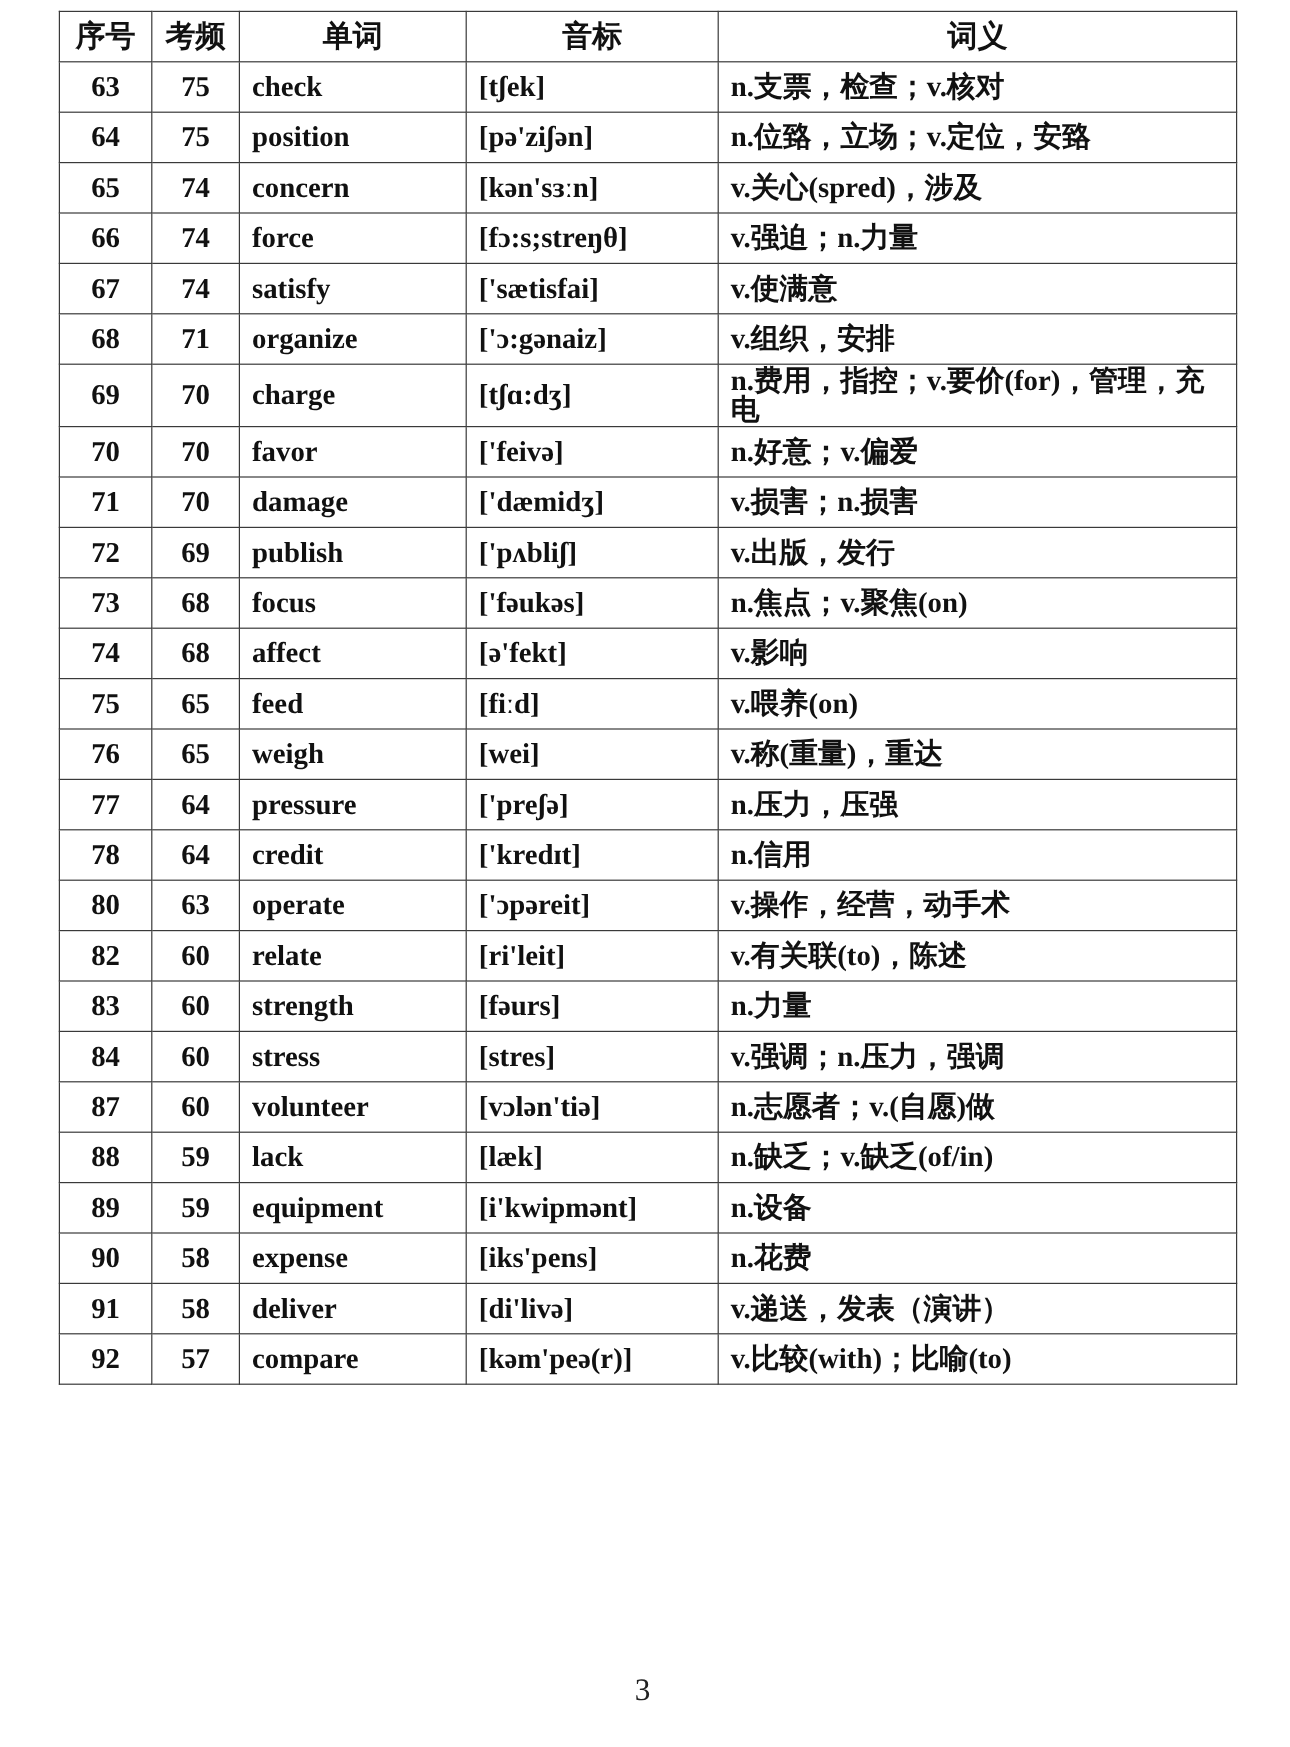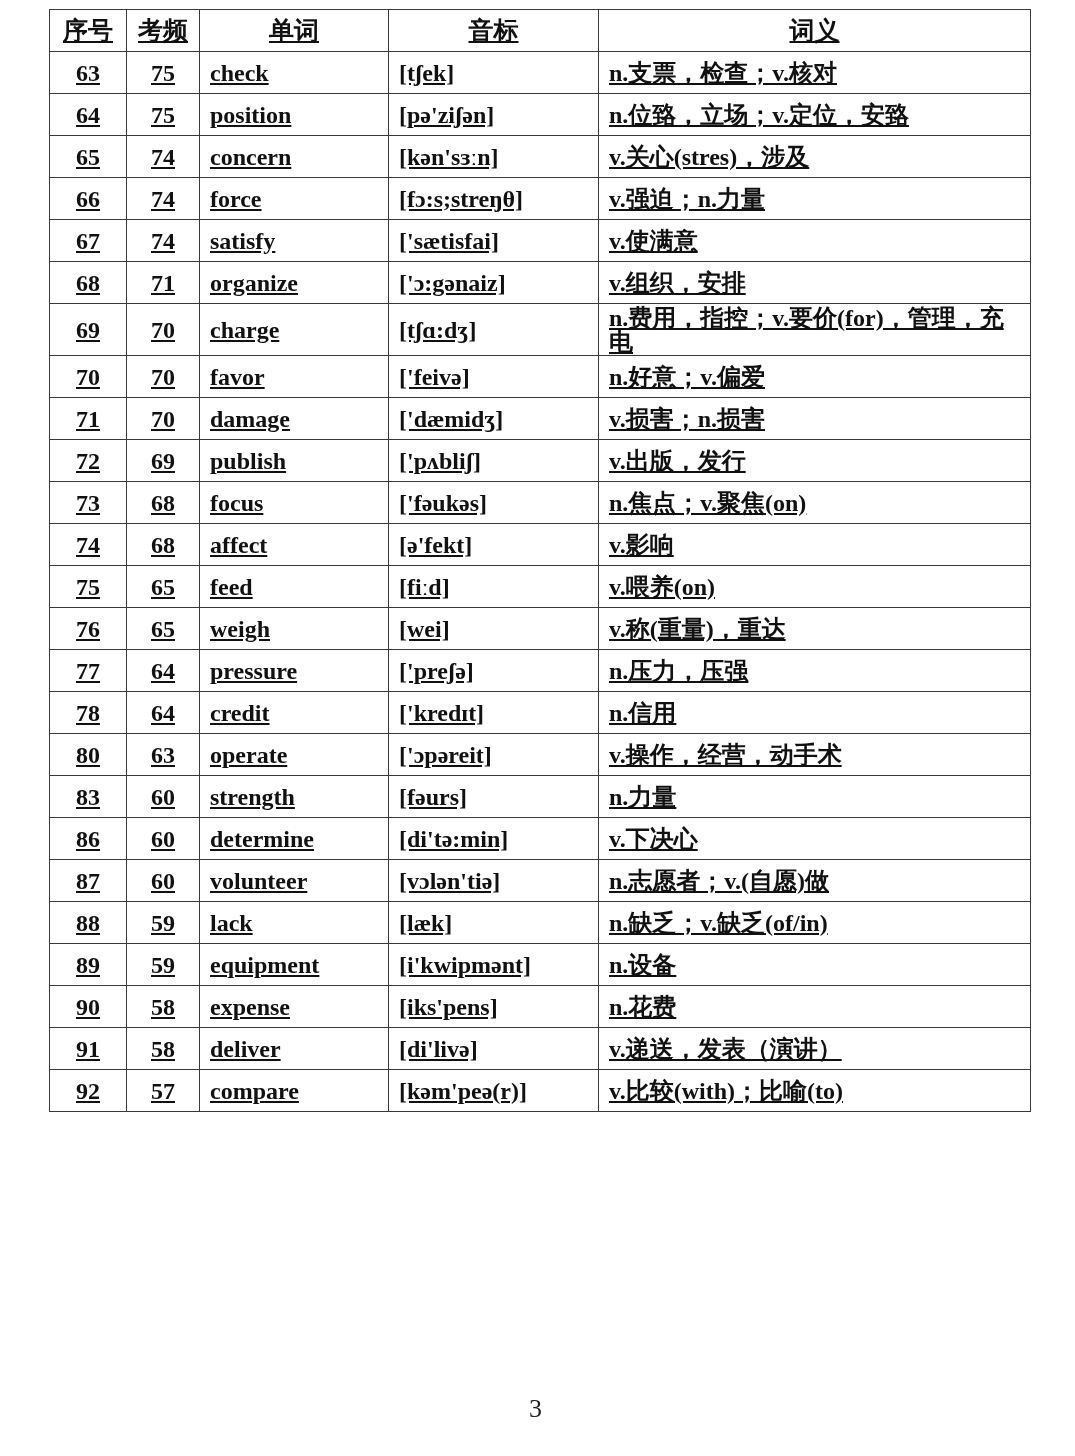--- a/index.html
+++ b/index.html
@@ -1,19 +1,19 @@
 <!DOCTYPE html>
 <html><head>
 <meta charset="utf-8">
 <style>
   html, body { margin: 0; padding: 0; background: #ffffff; }
   body { width: 1075px; height: 1456px; position: relative; overflow: hidden;
          font-family: "Liberation Serif", "DejaVu Serif", serif; color: #111; }
   .vocab-table { position: absolute; left: 49px; top: 9px; border-collapse: collapse;
-                 table-layout: fixed; width: 981px; text-decoration: underline; }
+                 table-layout: fixed; width: 981px; }
   .vocab-table th, .vocab-table td { border: 1.5px solid #3a3a3a; padding: 0; font-weight: bold;
                  font-size: 24px; line-height: 26px; overflow: hidden; }
   .vocab-table th { height: 41px; text-align: center; font-size: 25px; }
   .vocab-table td { height: 41px; }
   .vocab-table tr.tall td { height: 51px; }
   td.c-idx, td.c-freq { text-align: center; }
   td.c-word, td.c-ipa, td.c-def { text-align: left; padding-left: 10px; }
   td.c-def { padding-right: 8px; line-height: 24px; }
   .col-idx { width: 77px; } .col-freq { width: 73px; } .col-word { width: 189px; }
   .col-ipa { width: 210px; } .col-def { width: 432px; }
@@ -53,21 +53,21 @@
         <td class="c-freq">75</td>
         <td class="c-word">position</td>
         <td class="c-ipa">[pə'ziʃən]</td>
         <td class="c-def">n.位臵，立场；v.定位，安臵</td>
       </tr>
       <tr>
         <td class="c-idx">65</td>
         <td class="c-freq">74</td>
         <td class="c-word">concern</td>
         <td class="c-ipa">[kən'sɜːn]</td>
-        <td class="c-def">v.关心(stres)，涉及</td>
+        <td class="c-def">v.关心(spred)，涉及</td>
       </tr>
       <tr>
         <td class="c-idx">66</td>
         <td class="c-freq">74</td>
         <td class="c-word">force</td>
         <td class="c-ipa">[fɔ:s;streŋθ]</td>
         <td class="c-def">v.强迫；n.力量</td>
       </tr>
       <tr>
         <td class="c-idx">67</td>
@@ -154,32 +154,39 @@
         <td class="c-def">n.信用</td>
       </tr>
       <tr>
         <td class="c-idx">80</td>
         <td class="c-freq">63</td>
         <td class="c-word">operate</td>
         <td class="c-ipa">['ɔpəreit]</td>
         <td class="c-def">v.操作，经营，动手术</td>
       </tr>
       <tr>
+        <td class="c-idx">82</td>
+        <td class="c-freq">60</td>
+        <td class="c-word">relate</td>
+        <td class="c-ipa">[ri'leit]</td>
+        <td class="c-def">v.有关联(to)，陈述</td>
+      </tr>
+      <tr>
         <td class="c-idx">83</td>
         <td class="c-freq">60</td>
         <td class="c-word">strength</td>
         <td class="c-ipa">[fəurs]</td>
         <td class="c-def">n.力量</td>
       </tr>
       <tr>
-        <td class="c-idx">86</td>
-        <td class="c-freq">60</td>
-        <td class="c-word">determine</td>
-        <td class="c-ipa">[di'tə:min]</td>
-        <td class="c-def">v.下决心</td>
+        <td class="c-idx">84</td>
+        <td class="c-freq">60</td>
+        <td class="c-word">stress</td>
+        <td class="c-ipa">[stres]</td>
+        <td class="c-def">v.强调；n.压力，强调</td>
       </tr>
       <tr>
         <td class="c-idx">87</td>
         <td class="c-freq">60</td>
         <td class="c-word">volunteer</td>
         <td class="c-ipa">[vɔlən'tiə]</td>
         <td class="c-def">n.志愿者；v.(自愿)做</td>
       </tr>
       <tr>
         <td class="c-idx">88</td>

